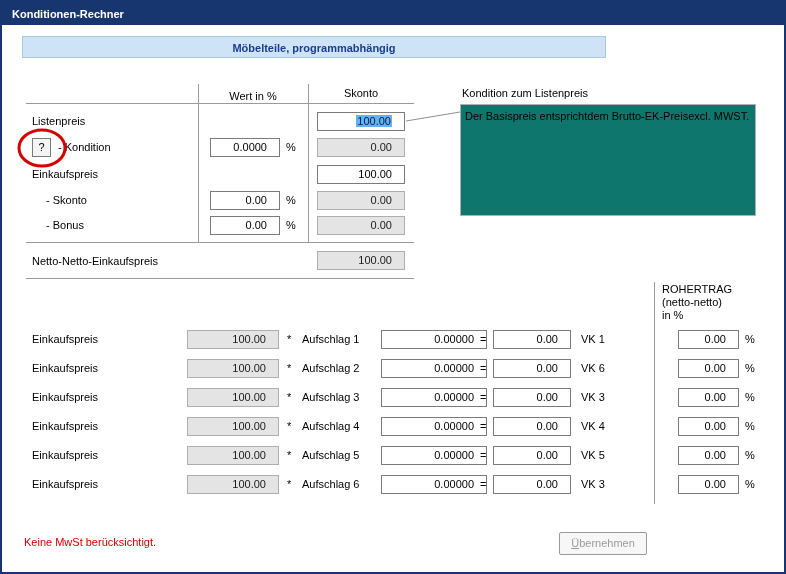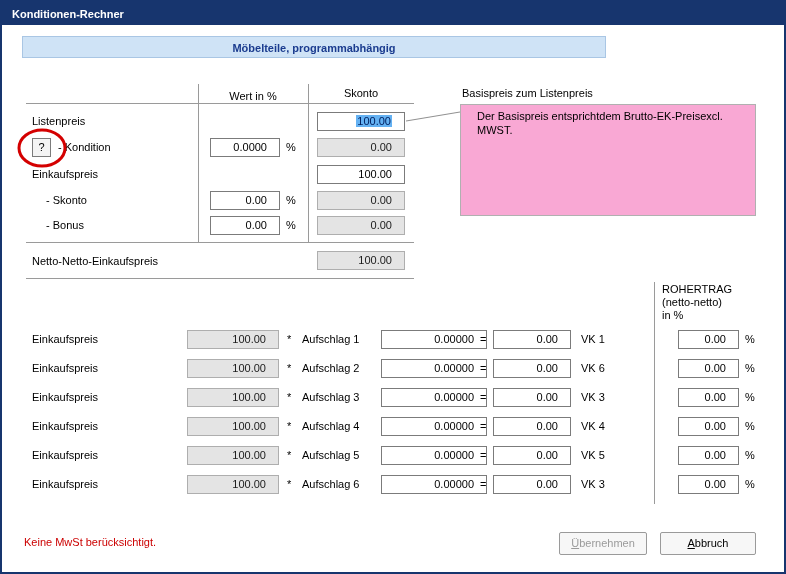--- a/index.html
+++ b/index.html
@@ -39,22 +39,22 @@
   }
   .fld.dis { background:#e4e4e4; border-color:#aeaeae; color:#1a1a1a; }
   .sel { background:#64b1f2; color:#002060; padding:0 1px; }
   .helpbtn {
     position:absolute; left:30px; top:136px; width:19px; height:19px;
     box-sizing:border-box; background:#f4f4f4; border:1px solid #7b7b7b;
     text-align:center; line-height:17px; cursor:pointer;
   }
   .infobox {
     position:absolute; left:458px; top:102px; width:296px; height:112px;
-    box-sizing:border-box; background:#f9a8d4; border:1px solid #b0b0b0;
-    padding:4px 16px; line-height:14px;
+    box-sizing:border-box; background:#0f766e; border:1px solid #b0b0b0;
+    padding:4px 4px; line-height:14px;
   }
   .overlay { position:absolute; left:0; top:0; pointer-events:none; }
   .calc-row { position:absolute; left:0; width:786px; height:21px; }
   .cr-label   { position:absolute; left:30px;  top:3px; }
   .cr-basis   { left:185px; top:0; width:92px; }
   .cr-star    { position:absolute; left:285px; top:3px; }
   .cr-auf-lbl { position:absolute; left:300px; top:3px; }
   .cr-auf-fld { left:379px; top:0; width:106px; }
   .cr-eq      { position:absolute; left:478px; top:3px; }
   .cr-vk-fld  { left:491px; top:0; width:78px; }
@@ -77,21 +77,21 @@
 <div class="window">
 
   <div class="titlebar">
     <span>Konditionen-Rechner</span>
   </div>
 
   <div class="banner">Möbelteile, programmabhängig</div>
 
   <div class="hdr" style="left:196px; top:88px; width:110px;">Wert in %</div>
   <div class="hdr" style="left:306px; top:85px; width:106px;">Skonto</div>
-  <div class="lbl" style="left:460px; top:85px;">Basispreis zum Listenpreis</div>
+  <div class="lbl" style="left:460px; top:85px;">Kondition zum Listenpreis</div>
 
   <div class="line" style="left:24px; top:101px; width:388px; height:1px;"></div>
   <div class="line" style="left:196px; top:82px; width:1px; height:158px;"></div>
   <div class="line" style="left:306px; top:82px; width:1px; height:158px;"></div>
   <div class="line" style="left:24px; top:240px; width:388px; height:1px;"></div>
   <div class="line" style="left:24px; top:276px; width:388px; height:1px;"></div>
   <div class="line" style="left:652px; top:280px; width:1px; height:222px;"></div>
 
   <div class="lbl" style="left:30px; top:113px;">Listenpreis</div>
   <div class="fld" style="left:315px; top:110px; width:88px;"><span class="sel">100.00</span></div>
@@ -199,20 +199,19 @@
     <div class="fld cr-auf-fld">0.00000</div>
     <span class="cr-eq">=</span>
     <div class="fld cr-vk-fld">0.00</div>
     <span class="cr-vk-lbl">VK 3</span>
     <div class="fld cr-roh-fld">0.00</div>
     <span class="cr-pct">%</span>
   </div>
 
   <div class="note">Keine MwSt berücksichtigt.</div>
   <div class="btn disabled" style="left:557px; top:530px; width:88px;" aria-disabled="true">Übernehmen</div>
-  <div class="btn" style="left:658px; top:530px; width:96px;">Abbruch</div>
 
   <svg class="overlay" width="786" height="574">
     <line x1="404" y1="119" x2="458" y2="110" stroke="#909090" stroke-width="1"></line>
     <ellipse cx="40" cy="146" rx="23" ry="18" fill="none" stroke="#d40000" stroke-width="3"></ellipse>
   </svg>
 
 </div>
 
 </body></html>

